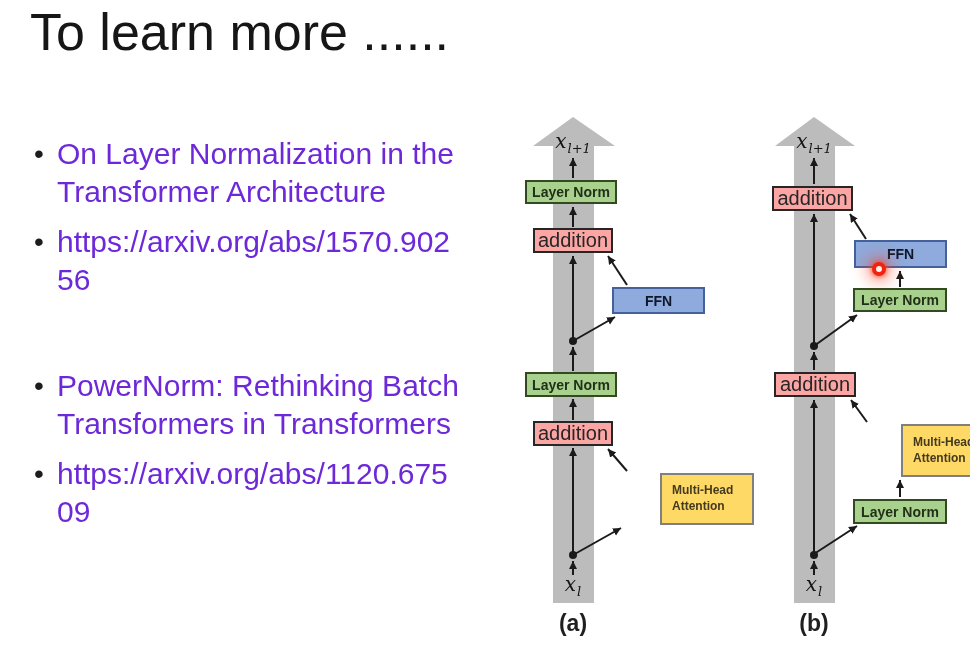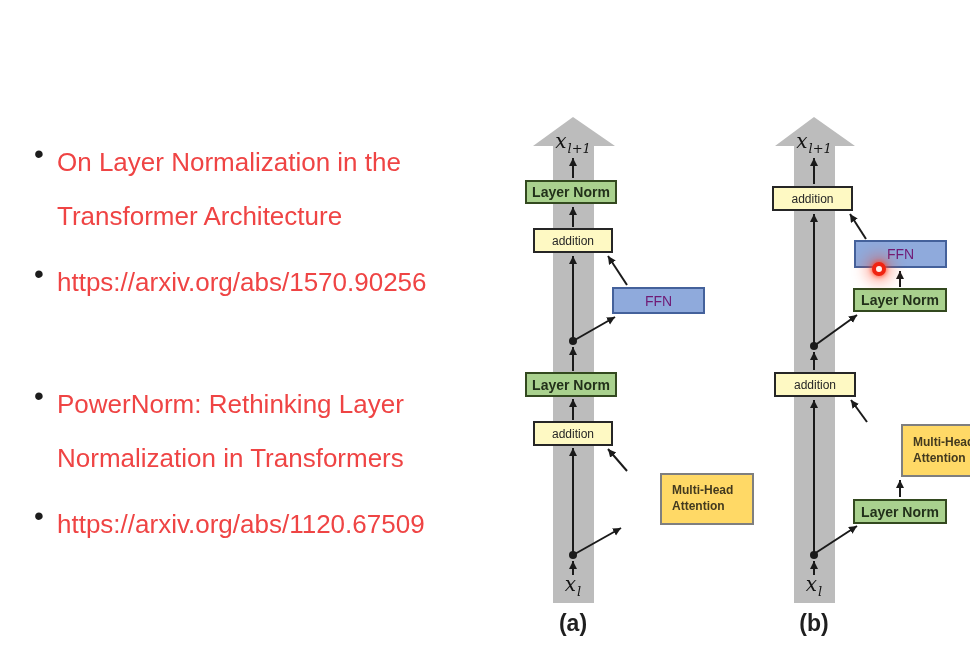--- a/index.html
+++ b/index.html
@@ -23,44 +23,44 @@
     position:absolute; left:34px; top:135px; width:445px;
     list-style:none; margin:0; padding:0;
   }
   ul.bullets li{display:flex; margin:0;}
   ul.bullets li + li{margin-top:12px;}
   ul.bullets li.group-gap{margin-top:68px;}
   .mk{
     width:23px; flex:0 0 23px; font-size:28px; line-height:38px; color:#1c1c1c;
   }
   .bt{
-    width:406px; font-size:26px; line-height:54px; color:#ef4444;
+    width:406px; font-size:30px; line-height:38px; color:#6d28d9;
     overflow-wrap:break-word; word-wrap:break-word;
   }
   svg.flow{position:absolute; left:0; top:0; width:970px; height:648px;}
   .band{fill:var(--band-gray);}
   .fl{stroke:var(--line); stroke-width:2; fill:none; marker-end:url(#ah);}
   .dot{fill:var(--line);}
   #ah path{fill:var(--line);}
   .box{
     position:absolute; box-sizing:border-box;
     display:flex; align-items:center; justify-content:center;
     text-align:left;
   }
   .ln{
     background:var(--green-fill); border:2px solid var(--green-border);
     font-size:14px; font-weight:700; color:#22301a;
   }
   .add{
-    background:#fef9c3; border:2px solid #262626;
-    font-size:12px; font-weight:400; color:#262626;
+    background:#fca5a5; border:2px solid #262626;
+    font-size:20px; font-weight:400; color:#262626;
   }
   .ffn{
     background:var(--blue-fill); border:2px solid var(--blue-border);
-    font-size:14px; font-weight:400; color:#701a75;
+    font-size:14px; font-weight:700; color:#0f172a;
   }
   .mha{
     background:var(--yellow-fill); border:2px solid var(--yellow-border);
     font-size:12px; font-weight:700; color:#433a1f;
     line-height:1.3; padding:2px 10px;margin-left:48px;
   }
   .mvar{
     position:absolute; display:flex; align-items:flex-end; justify-content:center;
     font-family:"DejaVu Serif", serif; font-style:italic;
     font-size:20px; color:#141414; height:24px;
@@ -75,33 +75,34 @@
     box-sizing:border-box; border-radius:50%;
     border:4px solid var(--laser-red); background:#fff0ec;
     box-shadow:0 0 4px 1px rgba(255,70,40,.75), 0 0 14px 7px rgba(255,60,30,.38);
   }
 </style>
 </head>
 <body>
 
 <div class="slide">
 
+  <div class="title">To learn more ......</div>
 
   <ul class="bullets">
     <li>
       <span class="mk">•</span>
       <span class="bt">On Layer Normalization in the Transformer Architecture</span>
     </li>
     <li>
       <span class="mk">•</span>
       <span class="bt">https://arxiv.org/abs/1570.90256</span>
     </li>
     <li class="group-gap">
       <span class="mk">•</span>
-      <span class="bt">PowerNorm: Rethinking Layer Normalization in Transformers</span>
+      <span class="bt">PowerNorm: Rethinking Batch Transformers in Transformers</span>
     </li>
     <li>
       <span class="mk">•</span>
       <span class="bt">https://arxiv.org/abs/1120.67509</span>
     </li>
   </ul>
 
   <svg class="flow" viewBox="0 0 970 648" xmlns="http://www.w3.org/2000/svg">
     <defs>
       <marker id="ah" markerUnits="userSpaceOnUse" markerWidth="10" markerHeight="10" refX="8" refY="4" orient="auto">

